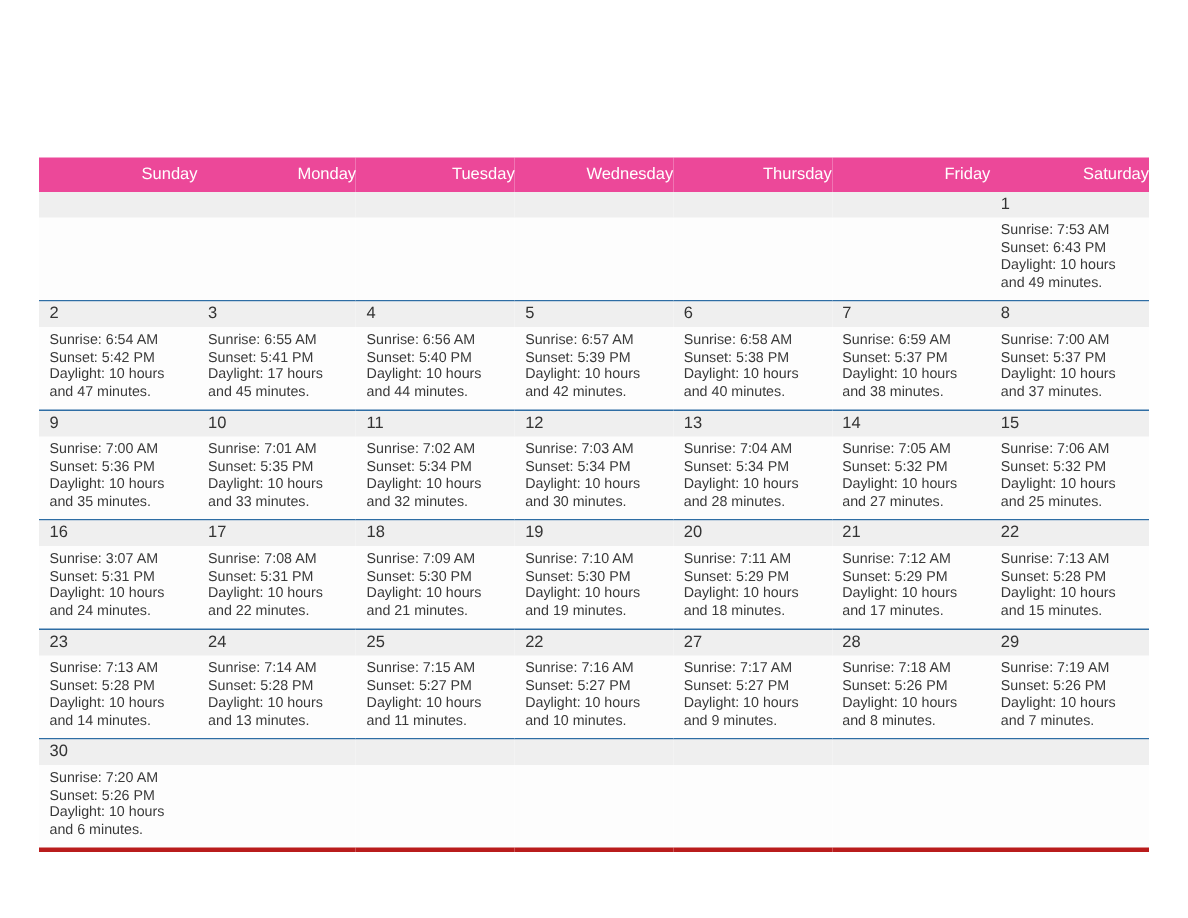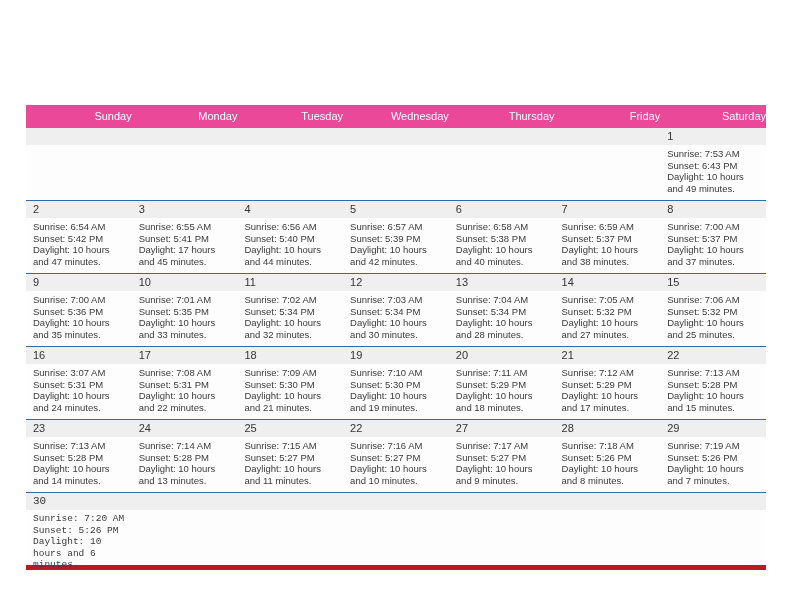--- a/index.html
+++ b/index.html
@@ -114,22 +114,21 @@
   }
   .cal td {
     vertical-align: top;
     padding: 0;
     border: none;
     border-bottom: 1px solid #2e6da4;
     height: 62px;
     background: #fdfdfd;
   }
   .cal tr.week:last-child td {
-    border-bottom: 5px solid #b91c1c;
-    font-family: Liberation Mono, monospace;
+    border-bottom: 3px solid #b91c1c;
   }
   .daycell {
     position: relative;
     height: 72px;
     box-sizing: border-box;
   }
   .daynum-band {
     background: #efefef;
     height: 17px;
     line-height: 17px;

